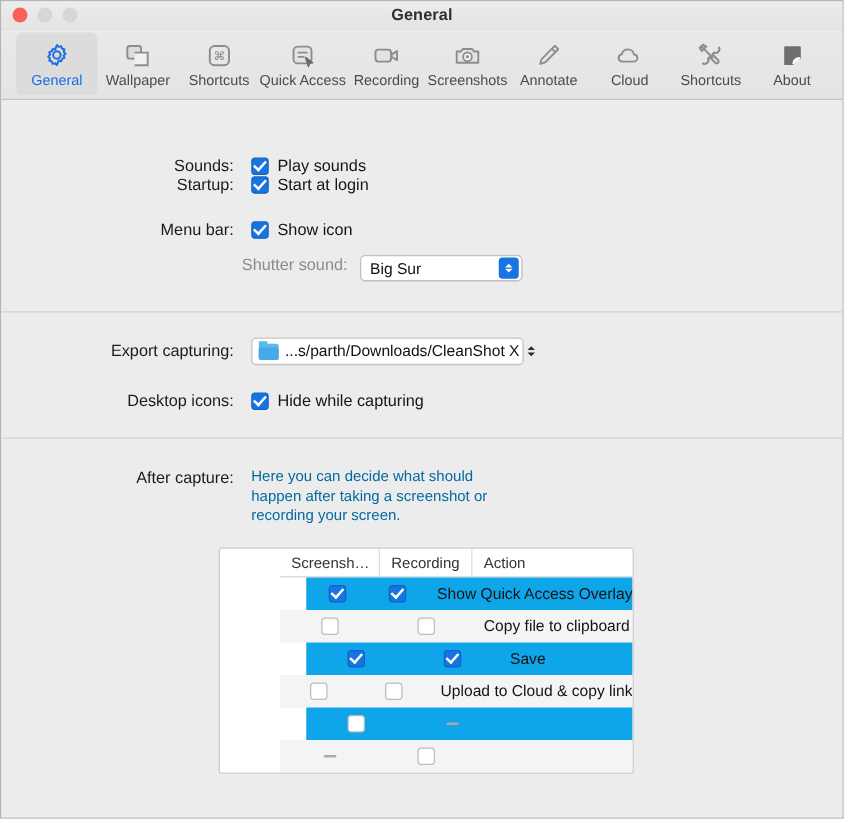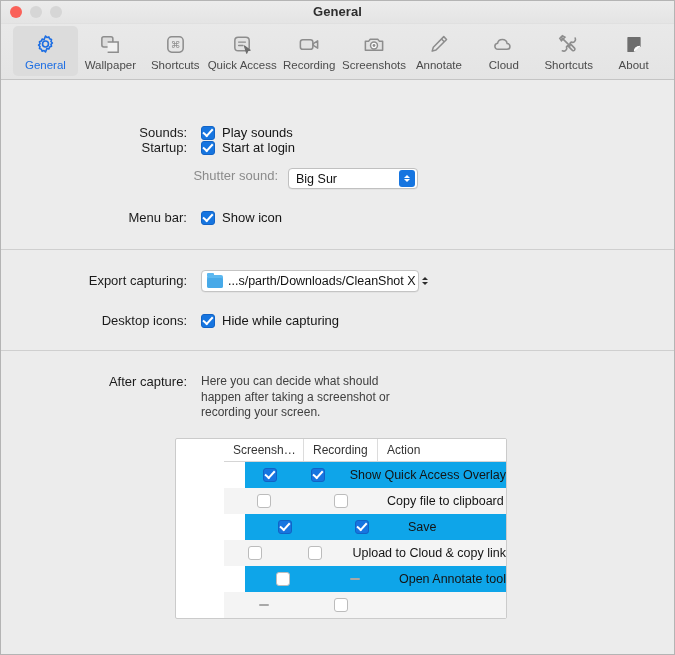--- a/index.html
+++ b/index.html
@@ -280,21 +280,21 @@
     width: 0; height: 0;
     border-left: 3.4px solid transparent;
     border-right: 3.4px solid transparent;
   }
   .chev-ud .u { border-bottom: 3.8px solid #2b2b2b; margin-bottom: 2.5px; }
   .chev-ud .d { border-top: 3.8px solid #2b2b2b; }
 
   
   .desc {
     font-size: 12px;
-    color: #404040;
+    color: #0369a1;
     line-height: 15.5px;
     max-width: 190px;
   }
 
   
   .table {
     width: 332px;
     border: 1px solid #cbcbcb;
     border-radius: 2px;
     background: #ffffff;
@@ -475,41 +475,41 @@
           <span class="cb on"></span>
           <span class="cb-text">Play sounds</span>
         </div>
       </div>
 
       <div class="row">
         <div class="row-label">Startup:</div>
         <div class="row-body">
           <span class="cb on"></span>
           <span class="cb-text">Start at login</span>
+        </div>
+      </div>
+
+      <div class="row" style="margin-top:21px;">
+        <div class="row-label">Menu bar:</div>
+        <div class="row-body">
+          <span class="cb on"></span>
+          <span class="cb-text">Show icon</span>
         </div>
       </div>
 
       <div class="row" style="margin-top:13px;">
         <div class="row-label dim" style="width:287px;min-width:287px;padding-right:10px;">Shutter sound:</div>
         <div class="row-body">
           <div class="popup" style="width:130px;">
             <span class="popup-text">Big Sur</span>
             <span class="popup-arrows">
               <span class="up"></span>
                 <span class="dn"></span>
             </span>
           </div>
-        </div>
-      </div>
-
-      <div class="row" style="margin-top:21px;">
-        <div class="row-label">Menu bar:</div>
-        <div class="row-body">
-          <span class="cb on"></span>
-          <span class="cb-text">Show icon</span>
         </div>
       </div>
 
       <div style="height:24px;"></div>
     </div>
 
     <div class="divider"></div>
 
     <div class="section" style="padding-top:20px;">
 
@@ -602,21 +602,20 @@
             <div class="td c3">Upload to Cloud &amp; copy link</div>
           </div>
 
           <div class="trow odd">
             <div class="td c1">
                 <span class="cb off"></span>
               </div>
             <div class="td c2">
                 <span class="cb-dash"></span>
               </div>
-            <div class="td c3">Open Annotate tool</div>
           </div>
 
           <div class="trow even">
             <div class="td c1">
                 <span class="cb-dash"></span>
               </div>
             <div class="td c2">
                 <span class="cb off"></span>
               </div>
           </div>

